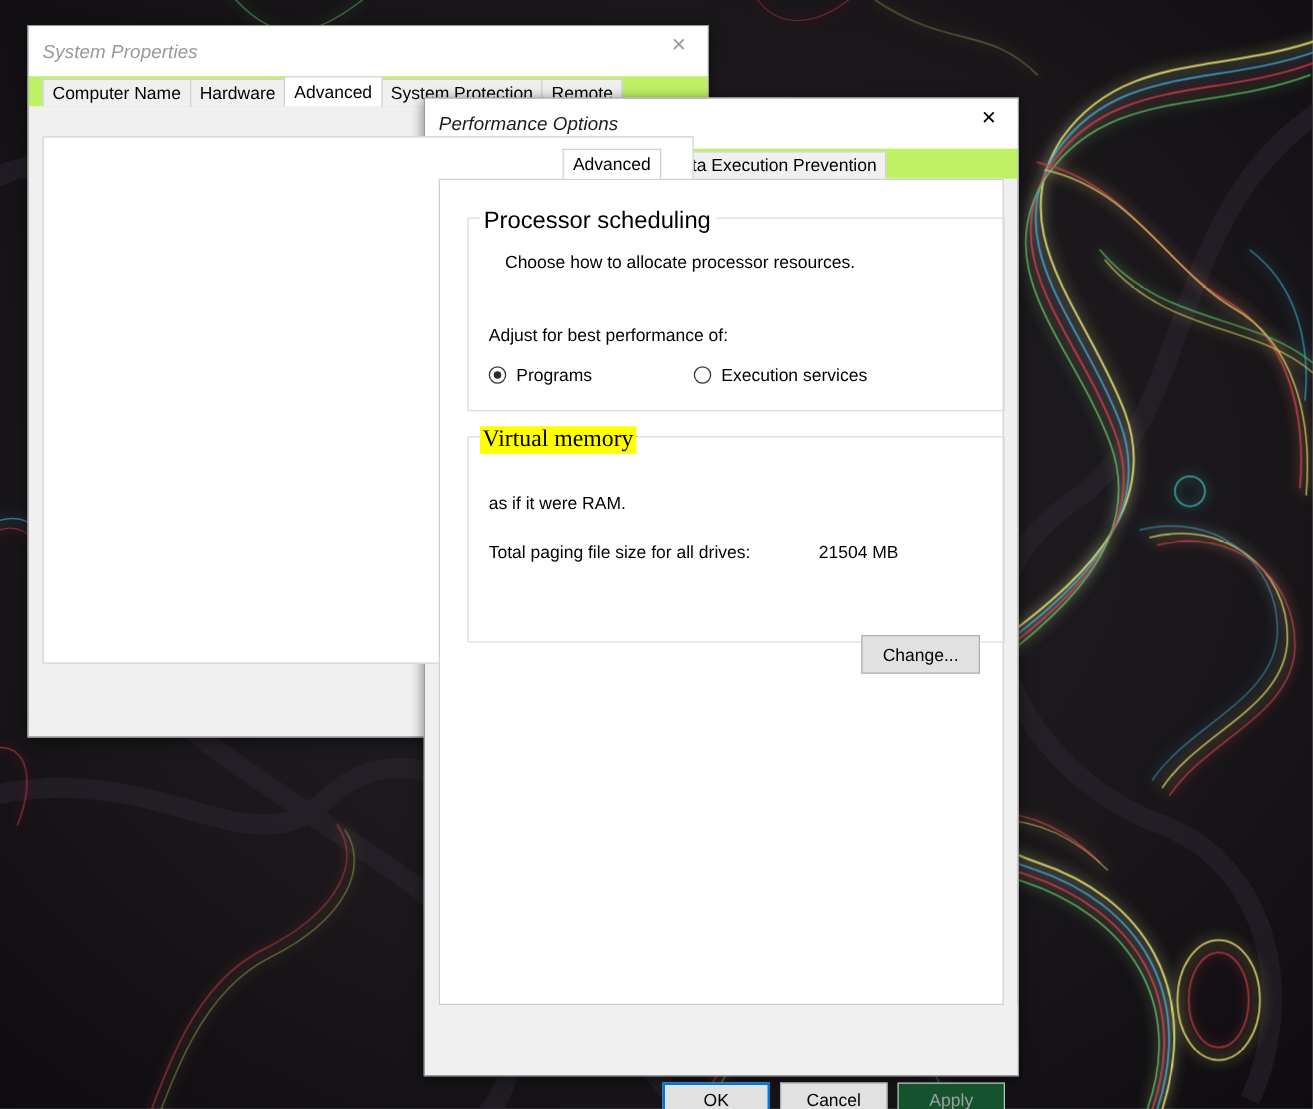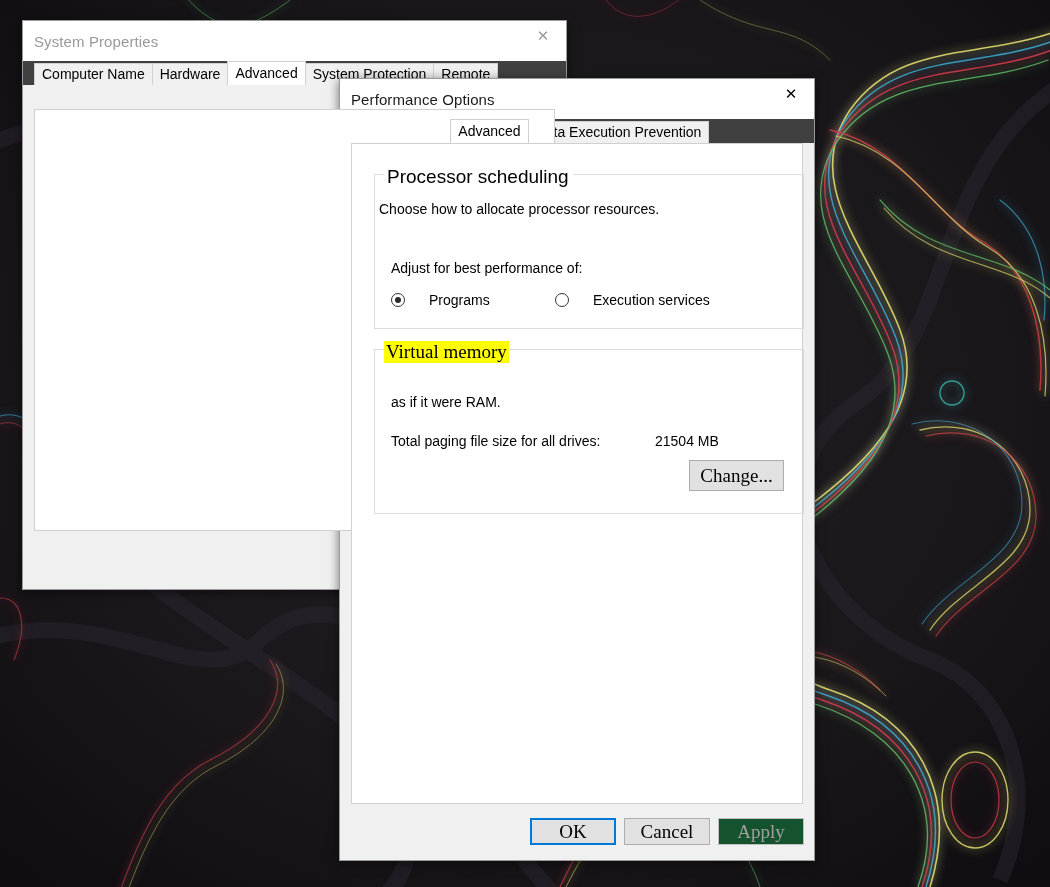--- a/index.html
+++ b/index.html
@@ -29,41 +29,42 @@
     height: 40px;
     background: #ffffff;
     display: flex; align-items: center;
     position: relative;
   }
   .titlebar .title {
     font-size: 15px;
     padding-left: 11px;
     letter-spacing: .1px;
     white-space: nowrap;
+    font-style: italic;
   }
   .titlebar.inactive .title { color: #999999; }
   .titlebar.active .title { color: #1b1b1b; }
   .closebtn {
     position: absolute; top: 0; right: 0;
     width: 46px; height: 30px;
     display: flex; align-items: center; justify-content: center;
     font-size: 15px; line-height: 1;
     font-family: "DejaVu Sans", sans-serif;
   }
   .closebtn.inactive { color: #9b9b9b; }
   .closebtn.active { color: #000000; }
 
   
   .tabstrip {
     position: relative;
     height: 24px;
     display: flex;
     align-items: flex-end;
     padding-left: 11px;
-    background: #404040;
+    background: #bef264;
   }
   .tab {
     height: 22px;
     padding: 0 7px;
     font-size: 14px;
     color: #000;
     line-height: 21px;
     background: #f0f0f0;
     border: 1px solid #d0d0d0;
     border-bottom: none;
@@ -103,25 +104,26 @@
   .legend.highlight {
     background: #ffff00;
     padding: 0 2px;
     font-family: Liberation Serif, serif;
   }
 
   
   .btn {
     background: #e1e1e1;
     border: 1px solid #adadad;
-    font-size: 19px;
+    font-size: 14px;
     color: #000;
-    font-family: Liberation Serif, serif;
+    font-family: Liberation Sans, sans-serif;
     display: flex; align-items: center; justify-content: center;
     user-select: none;
+    margin-top: 48px;
   }
   .btn.default {
     border: 2px solid #0078d7;
     background: #e1e1e1;
   }
   .btn.disabled {
     background: #14532d;
     border-color: #bfbfbf;
     color: #a0a0a0;
   }
@@ -137,21 +139,21 @@
     flex: none;
   }
   .radio.checked::after {
     content: "";
     position: absolute;
     top: 3px; left: 3px;
     width: 6px; height: 6px;
     border-radius: 50%;
     background: #2b2b2b;
   }
-  .radio-label { font-size: 14px; margin-left: 24px; color: #000; }
+  .radio-label { font-size: 14px; margin-left: 8px; color: #000; }
 
   
   #sysprops {
     left: 22px; top: 20px;
     width: 545px; height: 570px;
   }
   #sysprops .tabstrip { padding-left: 11px; }
   #sysprops .tab-body {
     position: absolute;
     left: 11px; right: 11px;
@@ -314,21 +316,21 @@
   <div class="tabstrip">
     <div class="tab">Visual Effects</div>
     <div class="tab selected">Advanced</div>
     <div class="tab">Data Execution Prevention</div>
   </div>
 
   <div class="tab-body">
 
     <div class="groupbox" id="po-gb-sched">
       <span class="legend">Processor scheduling</span>
-      <span class="po-line" style="left:4px; top:26px;text-align:center;">Choose how to allocate processor resources.</span>
+      <span class="po-line" style="left:29px; top:26px;text-align:center;">Choose how to allocate processor resources.</span>
       <span class="po-line" style="left:16px; top:85px;">Adjust for best performance of:</span>
 
       <div class="radio-row" style="position:absolute; left:16px; top:117px;">
         <span class="radio checked"></span>
         <span class="radio-label">Programs</span>
       </div>
 
       <div class="radio-row" style="position:absolute; left:180px; top:117px;">
         <span class="radio"></span>
         <span class="radio-label">Execution services</span>

